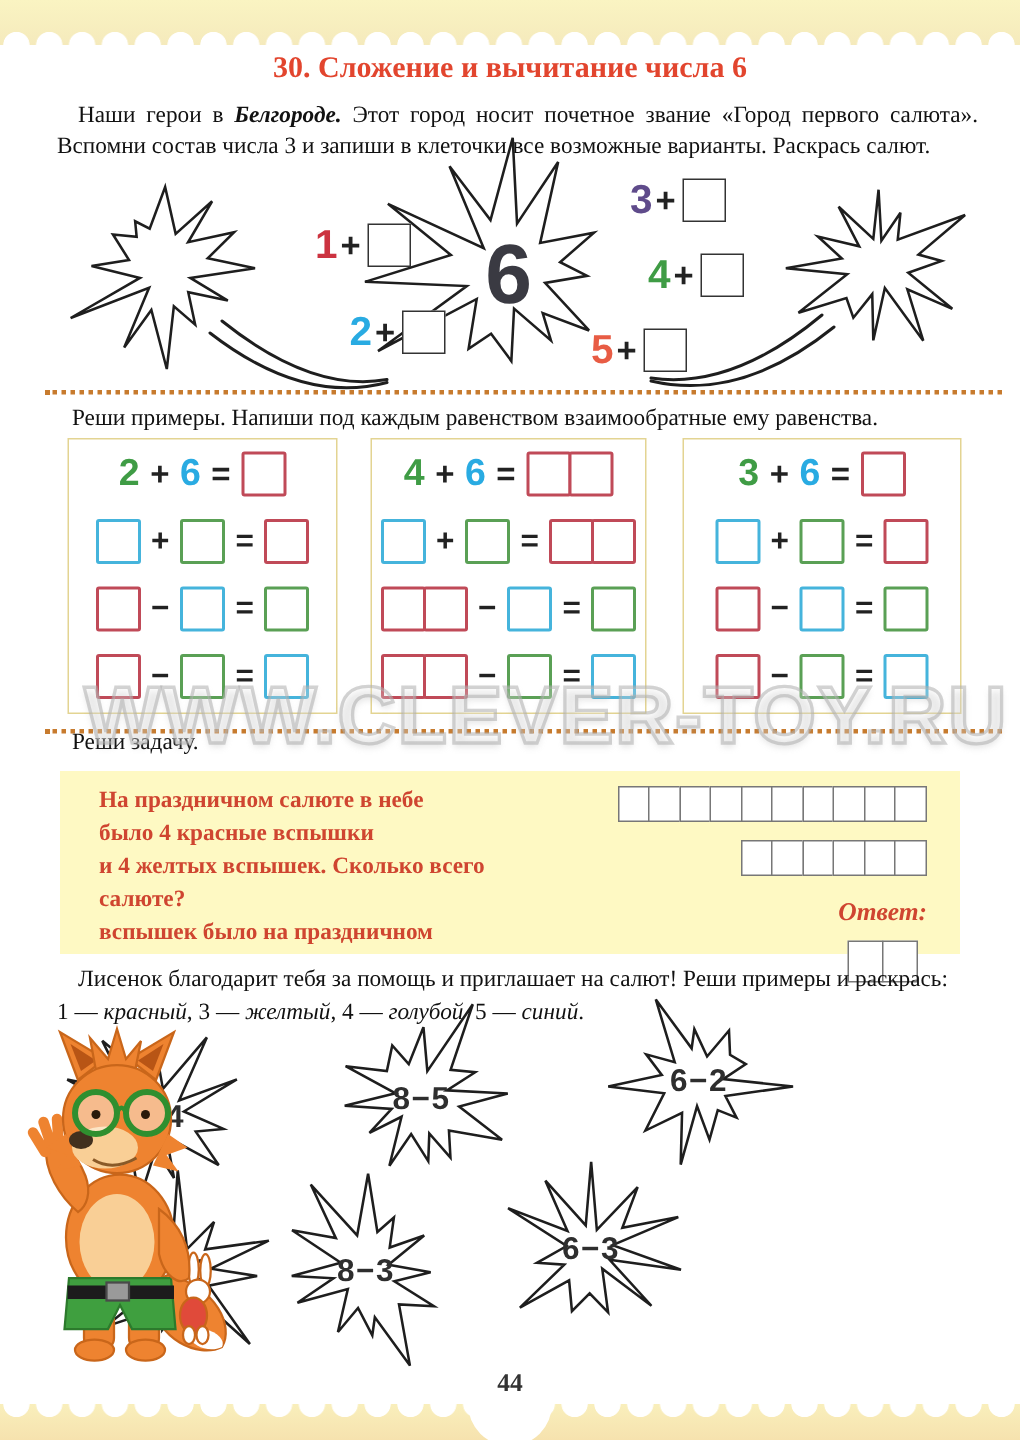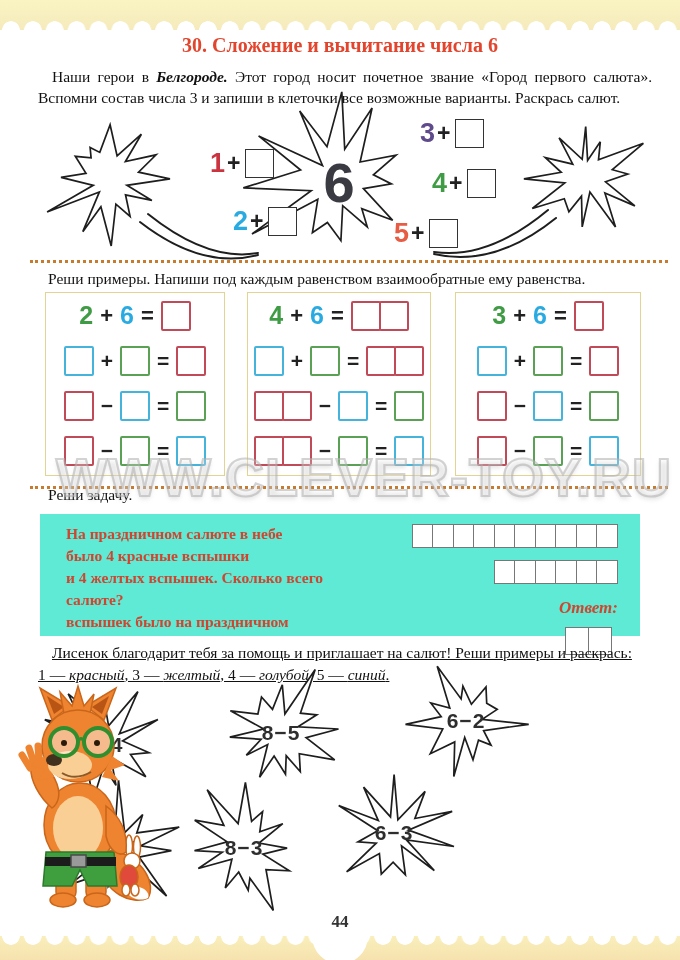--- a/index.html
+++ b/index.html
@@ -66,35 +66,35 @@
   .dbox .c2 + .c2{margin-left:-2px;}
 
   .watermark{position:absolute;left:22px;right:8px;top:446px;z-index:6;text-align:right;
     font:bold 54px "Liberation Sans",sans-serif;letter-spacing:1px;white-space:nowrap;
     color:rgba(255,255,255,0.18);-webkit-text-stroke:2.2px rgba(175,175,175,0.55);
     text-shadow:0 3px 4px rgba(160,160,160,0.28);pointer-events:none;}
 
   .task-label{position:absolute;left:38px;top:486px;margin:0;font-size:15.5px;text-indent:10px;}
 
   .problem-box{position:absolute;left:40px;top:514px;width:600px;height:122px;
-    background:#5eead4;}
+    background:#fef9c3;}
   .ptext{position:absolute;left:26px;top:9px;font:bold 15.5px "Liberation Serif",serif;
     color:var(--ptext);line-height:22px;}
   .ptext span{display:block;}
   .pgrid{position:absolute;display:flex;}
   .pcell{width:22px;height:24px;border:1.5px solid #777;background:#fff;box-sizing:border-box;}
   .pcell + .pcell{margin-left:-1.5px;}
   .g1{right:22px;top:10px;} .g2{right:22px;top:46px;}
   .ansrow{position:absolute;right:22px;top:84px;display:flex;align-items:center;gap:9px;flex-direction:column;}
   .anslabel{font:bold italic 17px "Liberation Serif",serif;color:var(--ptext);}
   .acell{width:24px;height:28px;border:1.5px solid #777;background:#fff;box-sizing:border-box;}
   .acell + .acell{margin-left:-1.5px;}
 
   .fox-intro{position:absolute;left:38px;right:26px;top:642px;margin:0;
-    font-size:15.5px;line-height:22px;text-align:justify;text-indent:14px;text-decoration:underline;}
+    font-size:15.5px;line-height:22px;text-align:justify;text-indent:14px;}
   .legend-line{display:block;text-indent:0;}
 
   .burst-zone{position:absolute;left:0;top:680px;width:680px;height:256px;}
   .burst-zone svg{position:absolute;left:0;top:0;overflow:visible;}
   .burst-label{position:absolute;transform:translate(-50%,-50%);
     font:bold 21px "Liberation Sans",sans-serif;color:#2e2e2e;letter-spacing:1px;}
   .fox{position:absolute;left:502px;top:6px;width:158px;height:228px;}
 </style>
 </head>
 <body>

